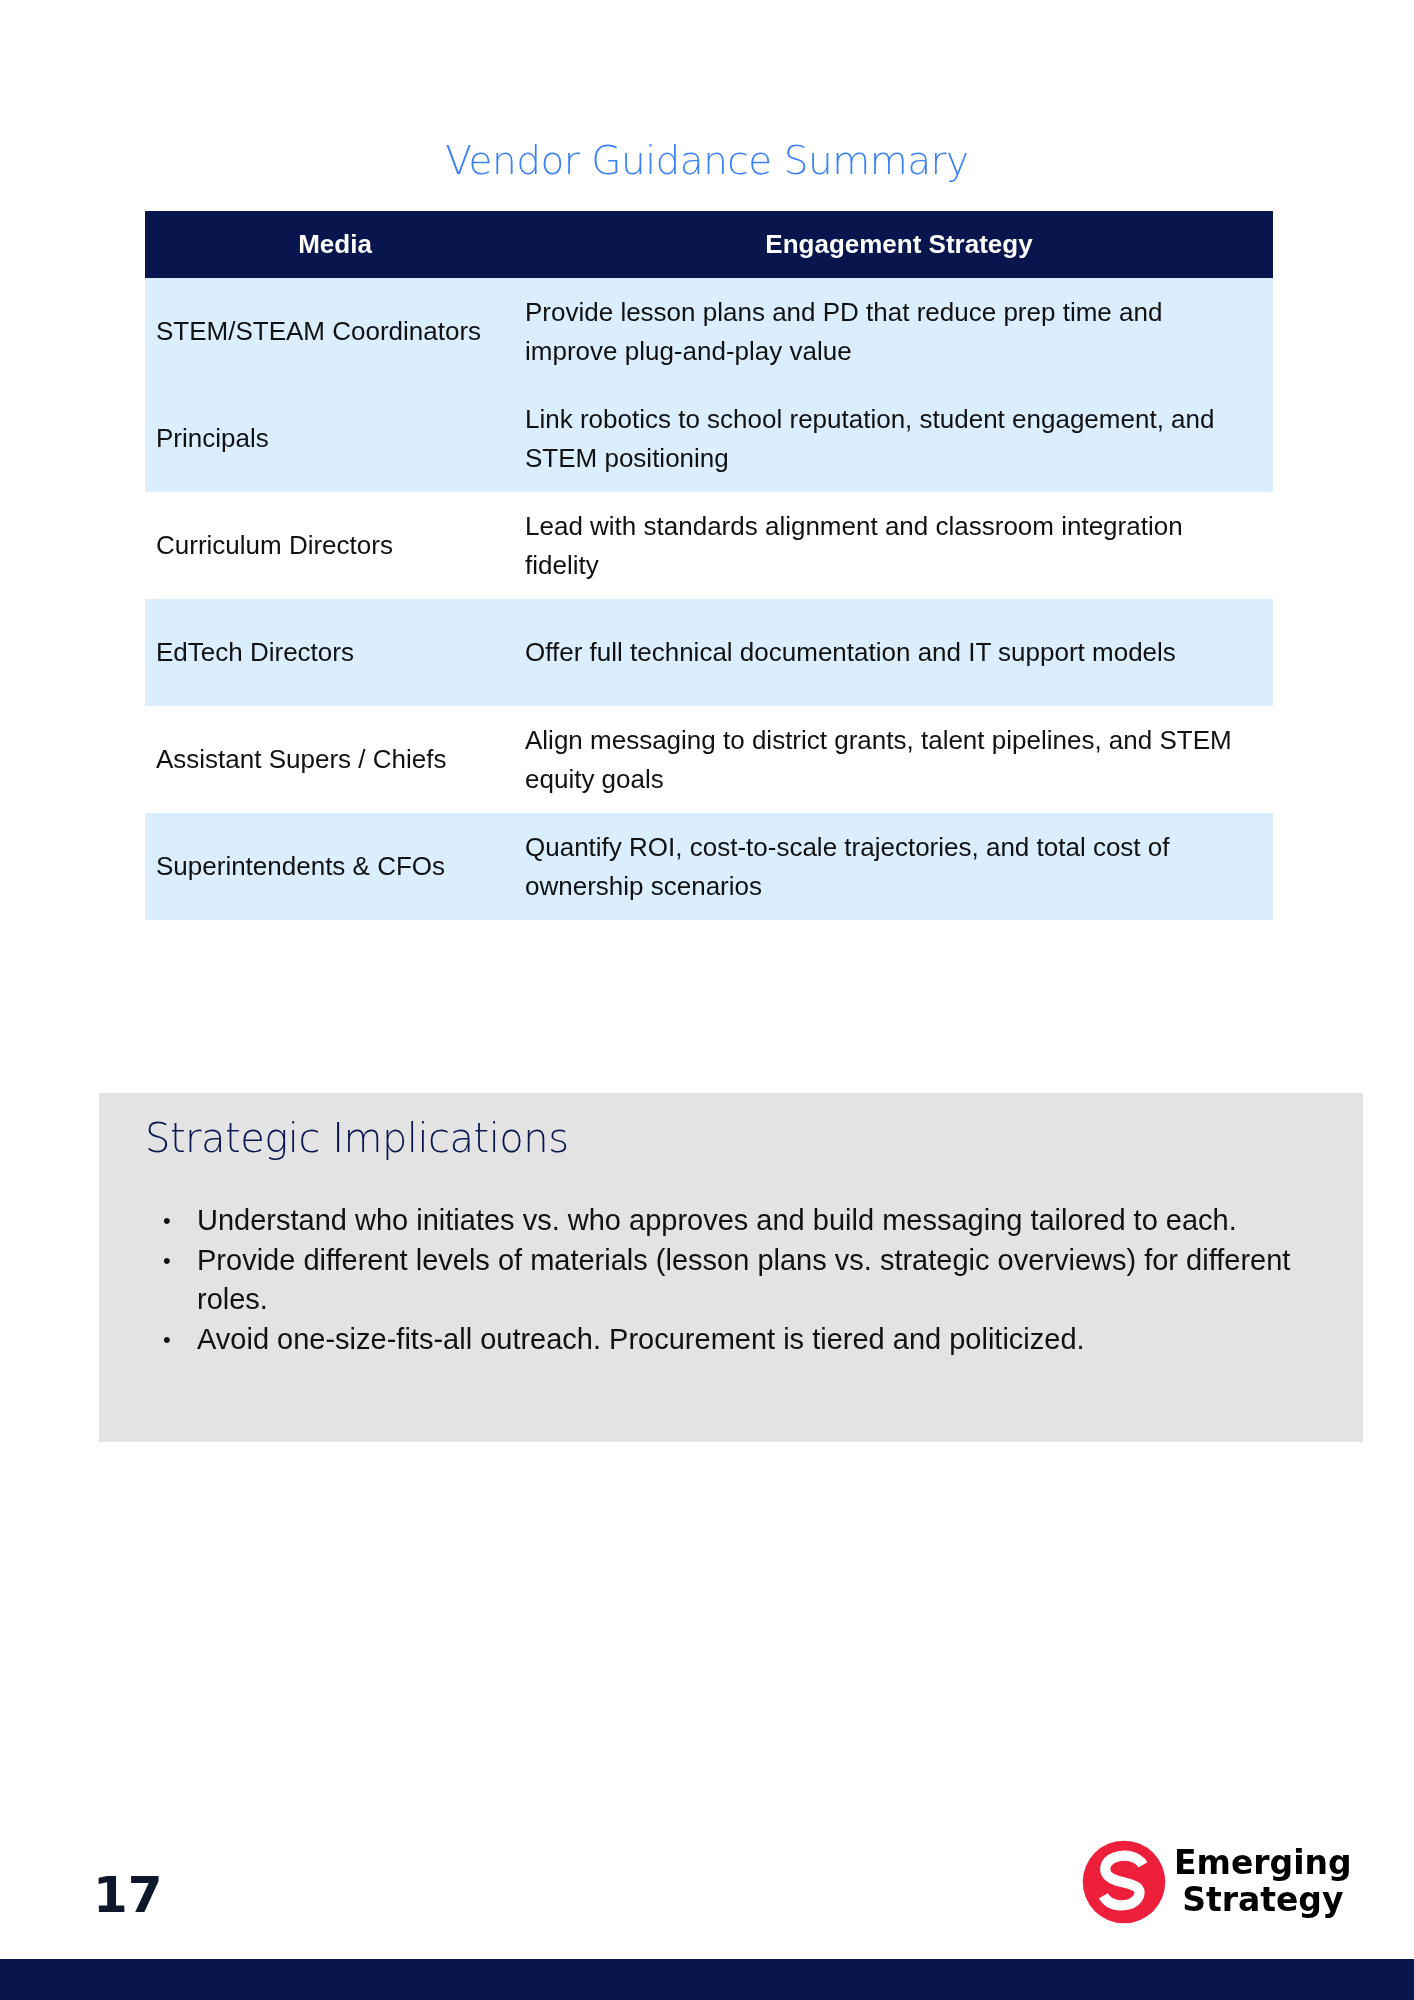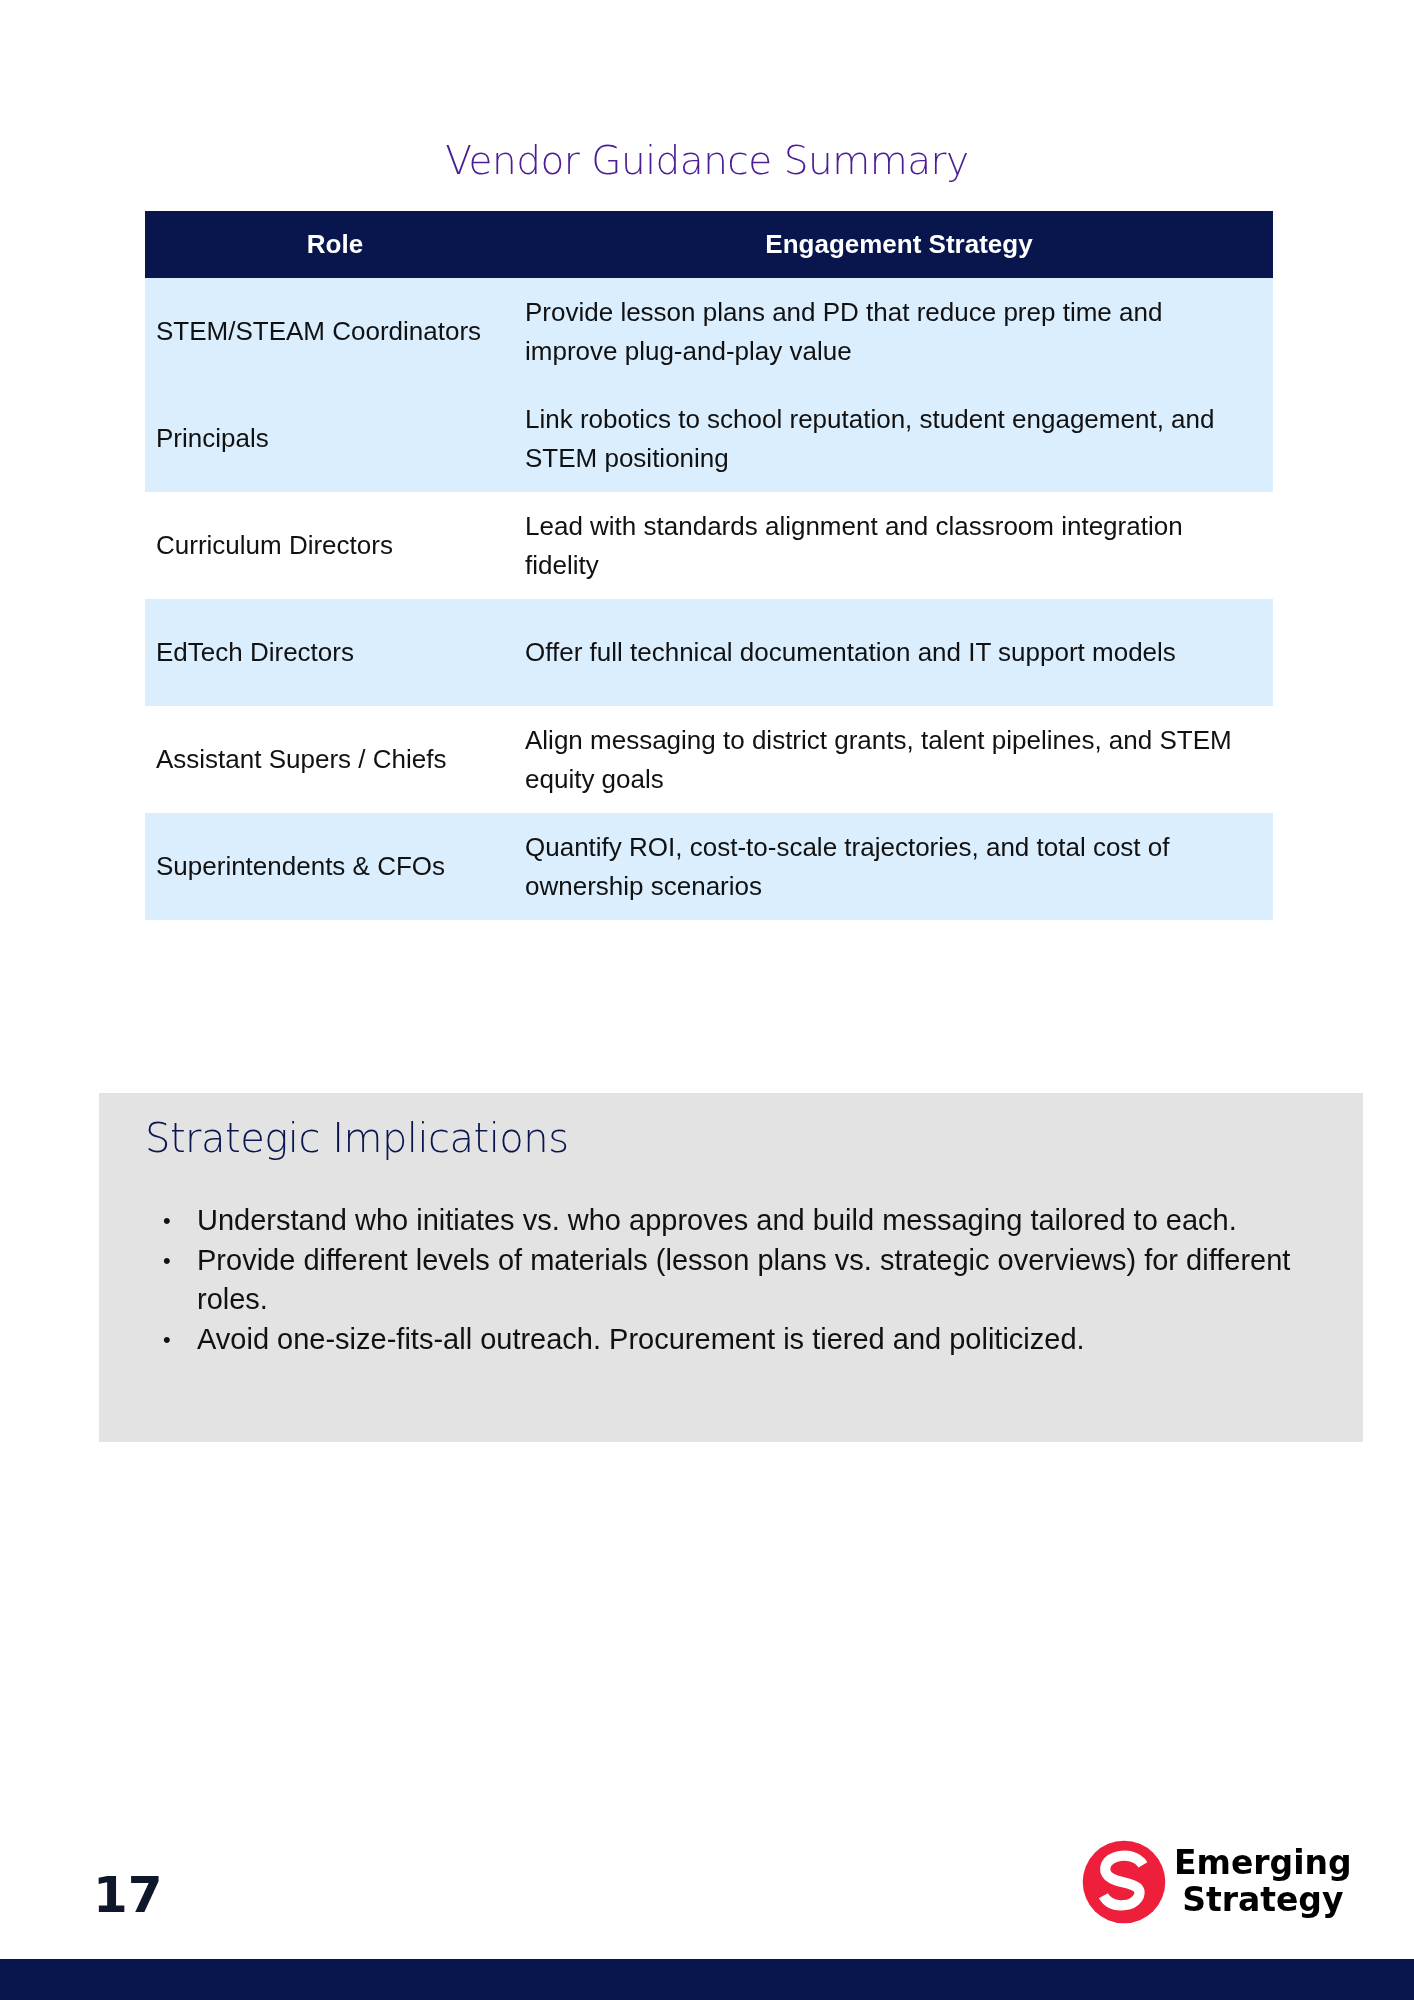--- a/index.html
+++ b/index.html
@@ -17,21 +17,21 @@
     }
     .page-title {
       position: absolute;
       left: 0;
       top: 138px;
       width: 1414px;
       text-align: center;
       font-family: "DejaVu Sans", sans-serif;
       font-weight: 300;
       font-size: 39px;
-      color: #4c1d95;
+      color: #3b82f6;
       letter-spacing: -0.5px;
     }
     .table-wrap {
       position: absolute;
       left: 145px;
       top: 211px;
       width: 1128px;
     }
     table.guidance {
       width: 100%;
@@ -148,21 +148,21 @@
   </style>
 </head>
 <body>
 
 <div class="page-title">Vendor Guidance Summary</div>
 
 <div class="table-wrap">
   <table class="guidance">
     <thead>
       <tr>
-        <th class="col-role">Role</th>
+        <th class="col-role">Media</th>
         <th class="col-strategy">Engagement Strategy</th>
       </tr>
     </thead>
     <tbody>
       <tr class="shaded">
         <td class="role">STEM/STEAM Coordinators</td>
         <td class="strategy">Provide lesson plans and PD that reduce prep time and improve plug-and-play value</td>
       </tr>
       <tr class="shaded">
         <td class="role">Principals</td>

